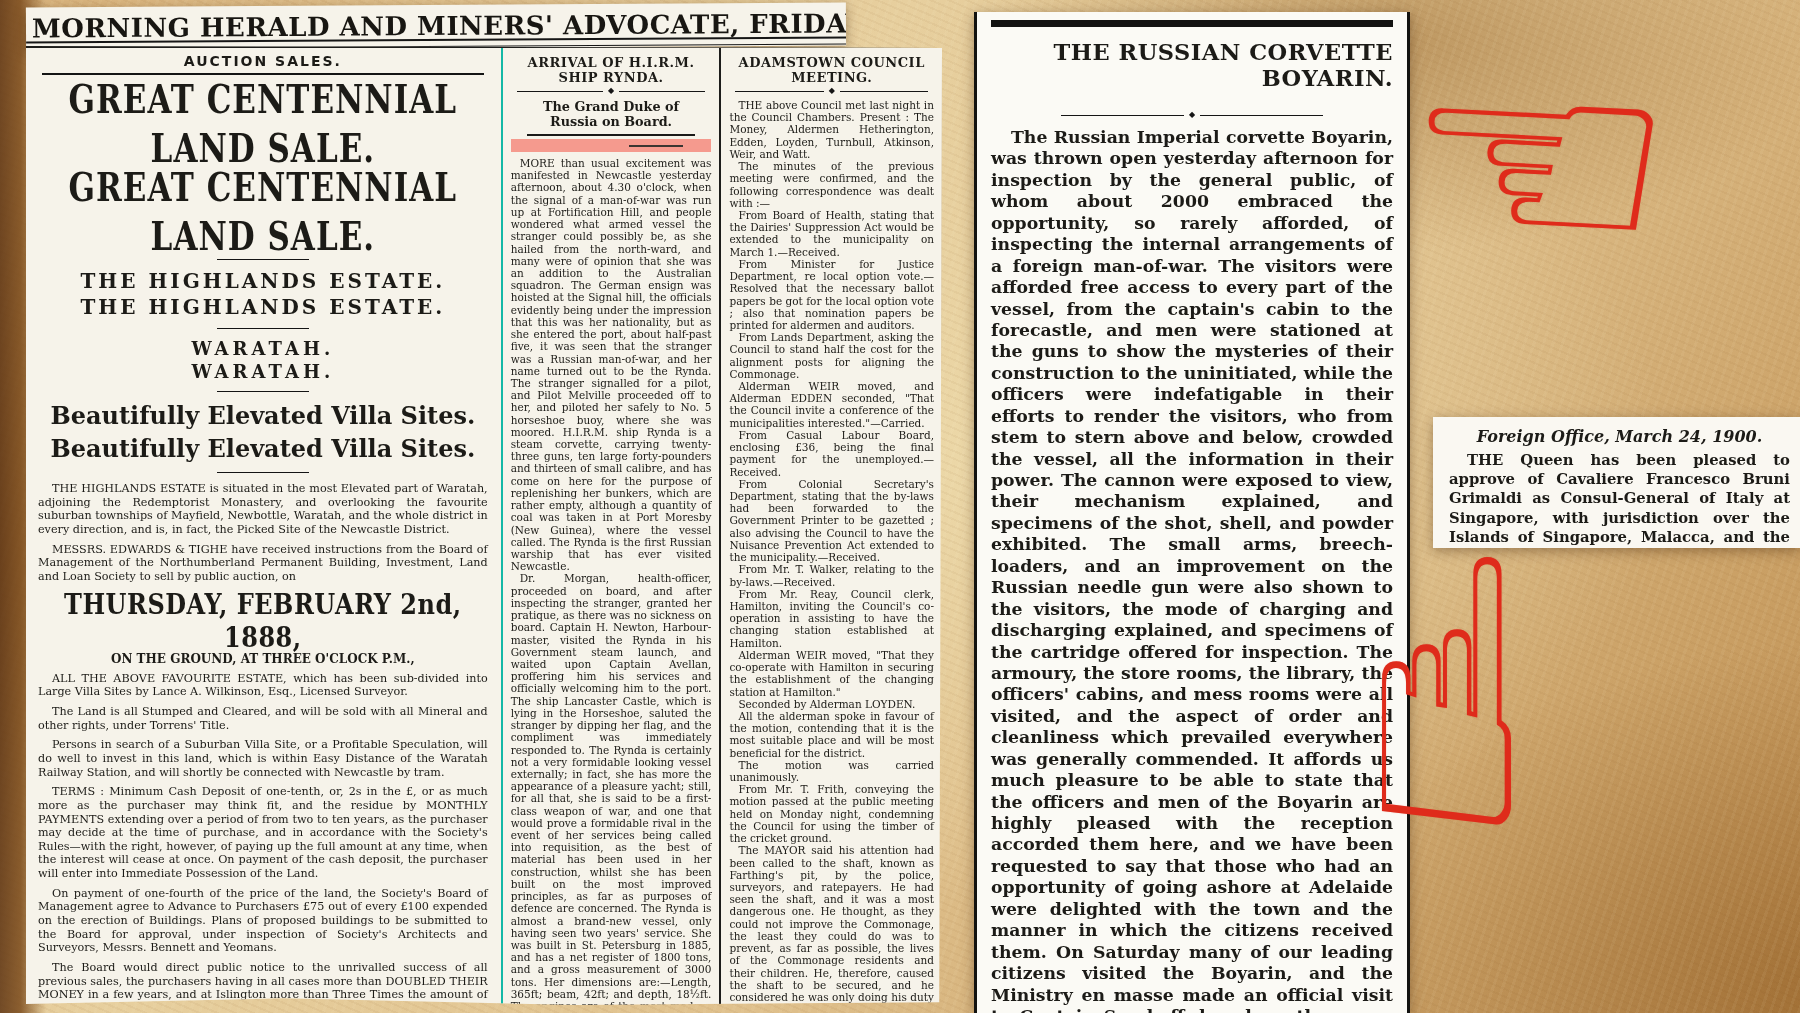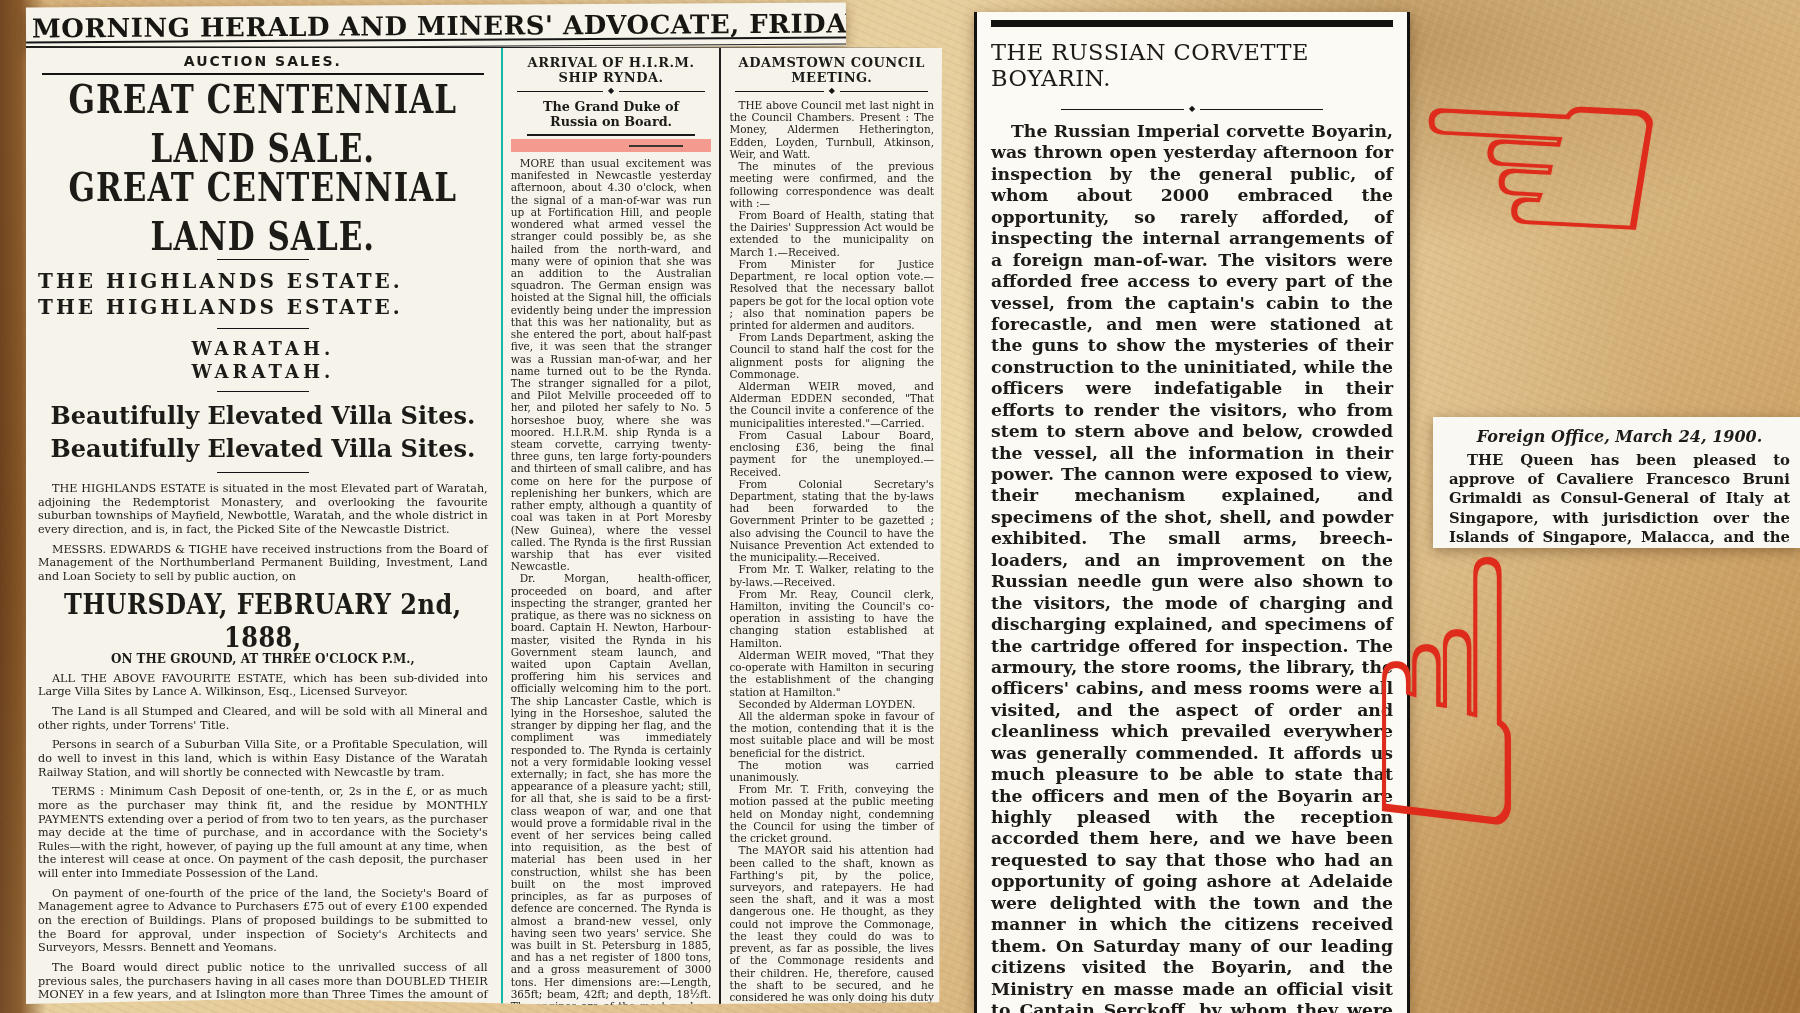--- a/index.html
+++ b/index.html
@@ -35,21 +35,21 @@
   .columns{display:flex;height:100%;border-top:2px solid #1d1d1b;}
   .col{overflow:hidden;}
   .col1{width:466px;padding:2px 13px 0 12px;}
   .col2{width:208px;padding:3px 8px 0 8px;border-left:2px solid #14b8a6;}
   .col3{width:212px;padding:3px 8px 0 8px;border-left:2px solid #1d1d1b;}
 
   .auction-header{font-family:"DejaVu Sans",sans-serif;font-weight:bold;font-size:14px;
     letter-spacing:2px;text-align:center;padding:3px 0 4px;border-bottom:2px solid #141414;margin:0 4px 8px;}
   .big-headline{font-size:31px;font-weight:bold;text-align:center;letter-spacing:1px;
     margin:10px 0 0;transform:scaleY(1.25);transform-origin:center;line-height:1.25;}
-  .estate-line{font-size:20px;font-weight:bold;letter-spacing:3px;text-align:left;margin:2px 0;}
+  .estate-line{font-size:20px;font-weight:bold;letter-spacing:3px;text-align:center;margin:2px 0;}
   .waratah-line{font-size:18px;font-weight:bold;letter-spacing:4px;text-align:center;margin:2px 0;}
   .villa-line{font-size:24px;font-weight:bold;text-align:center;margin:4px 0;}
   .rule-short{width:92px;border-top:1.6px solid #141414;margin:9px auto;}
   .c1-para{font-size:11.2px;line-height:1.22;text-align:justify;margin:6px 0;text-indent:14px;}
   .c1-wrap p{font-size:11.2px;line-height:1.22;text-align:justify;margin:6px 0;text-indent:14px;}
   .thursday-line{font-size:24px;font-weight:bold;text-align:center;letter-spacing:.5px;
     margin:8px 0 2px;transform:scaleY(1.15);}
   .ground-line{font-size:12px;font-weight:bold;text-align:center;margin:2px 0 4px;}
 
   .col-head{font-weight:bold;font-size:13px;letter-spacing:.5px;text-align:center;margin:4px 0 2px;}
@@ -60,21 +60,21 @@
     padding-bottom:5px;border-bottom:2px solid #1a1a18;}
   .highlight-bar{height:13px;background:#f59a8e;margin:3px 0 5px;position:relative;}
   .highlight-bar::after{content:"";position:absolute;right:28px;top:6px;width:54px;
     border-top:2px solid #3a3531;}
   .small-body p{font-size:10.5px;line-height:1.165;text-align:justify;margin:0;text-indent:9px;}
 
   
   .boyarin{left:974px;top:12px;width:436px;height:1001px;background:#fbfaf5;
     border-left:3px solid #121210;border-right:3px solid #121210;padding:0 14px;box-sizing:border-box;overflow:hidden;}
   .boyarin-topbar{margin-top:8px;height:7px;background:#131311;}
-  .boyarin-head{font-size:22.5px;font-weight:normal;text-align:left;letter-spacing:.5px;margin:12px 0 14px;}
+  .boyarin-head{font-size:22.5px;font-weight:bold;text-align:right;letter-spacing:.5px;margin:12px 0 20px;}
   .boyarin .ornament{margin:0 70px 8px;}
   .boyarin-body{font-size:17.3px;font-weight:bold;line-height:1.24;text-align:justify;text-indent:20px;}
 
   
   .fo{left:1433px;top:417px;width:367px;height:131px;background:#faf8f2;
     padding:10px 10px 8px 16px;box-sizing:border-box;overflow:hidden;}
   .fo-dateline{font-style:italic;font-weight:bold;font-size:16px;text-align:center;margin-bottom:4px;}
   .fo-body{font-size:14.8px;font-weight:bold;line-height:1.3;text-align:justify;text-indent:18px;}
 
   

